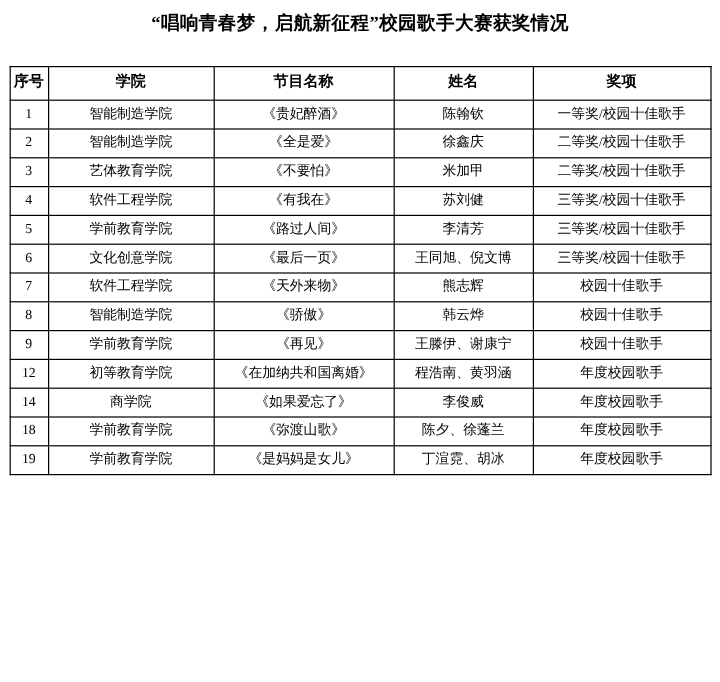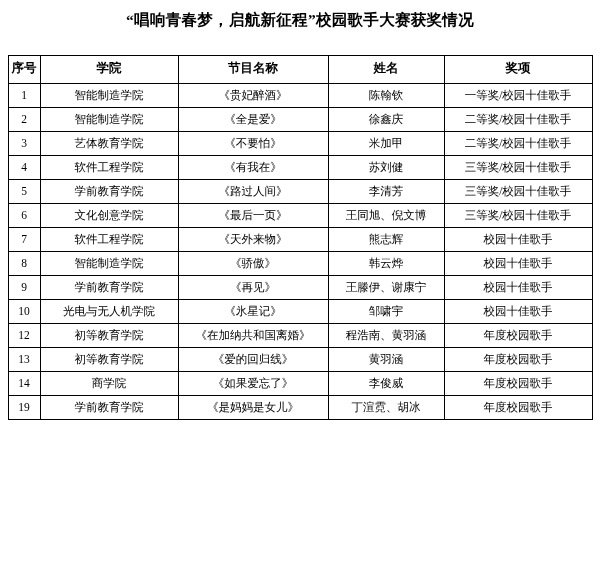--- a/index.html
+++ b/index.html
@@ -139,45 +139,38 @@
           <td>校园十佳歌手</td>
         </tr>
         <tr>
           <td>9</td>
           <td>学前教育学院</td>
           <td>《再见》</td>
           <td>王滕伊、谢康宁</td>
           <td>校园十佳歌手</td>
         </tr>
         <tr>
-          <td>10</td>
-          <td>光电与无人机学院</td>
-          <td>《氷星记》</td>
-          <td>邹啸宇</td>
-          <td>校园十佳歌手</td>
-        </tr>
-        <tr>
           <td>12</td>
           <td>初等教育学院</td>
           <td>《在加纳共和国离婚》</td>
           <td>程浩南、黄羽涵</td>
           <td>年度校园歌手</td>
         </tr>
         <tr>
-          <td>13</td>
-          <td>初等教育学院</td>
-          <td>《爱的回归线》</td>
-          <td>黄羽涵</td>
-          <td>年度校园歌手</td>
-        </tr>
-        <tr>
           <td>14</td>
           <td>商学院</td>
           <td>《如果爱忘了》</td>
           <td>李俊威</td>
+          <td>年度校园歌手</td>
+        </tr>
+        <tr>
+          <td>18</td>
+          <td>学前教育学院</td>
+          <td>《弥渡山歌》</td>
+          <td>陈夕、徐蓬兰</td>
           <td>年度校园歌手</td>
         </tr>
         <tr>
           <td>19</td>
           <td>学前教育学院</td>
           <td>《是妈妈是女儿》</td>
           <td>丁渲霓、胡冰</td>
           <td>年度校园歌手</td>
         </tr>
       </tbody>

